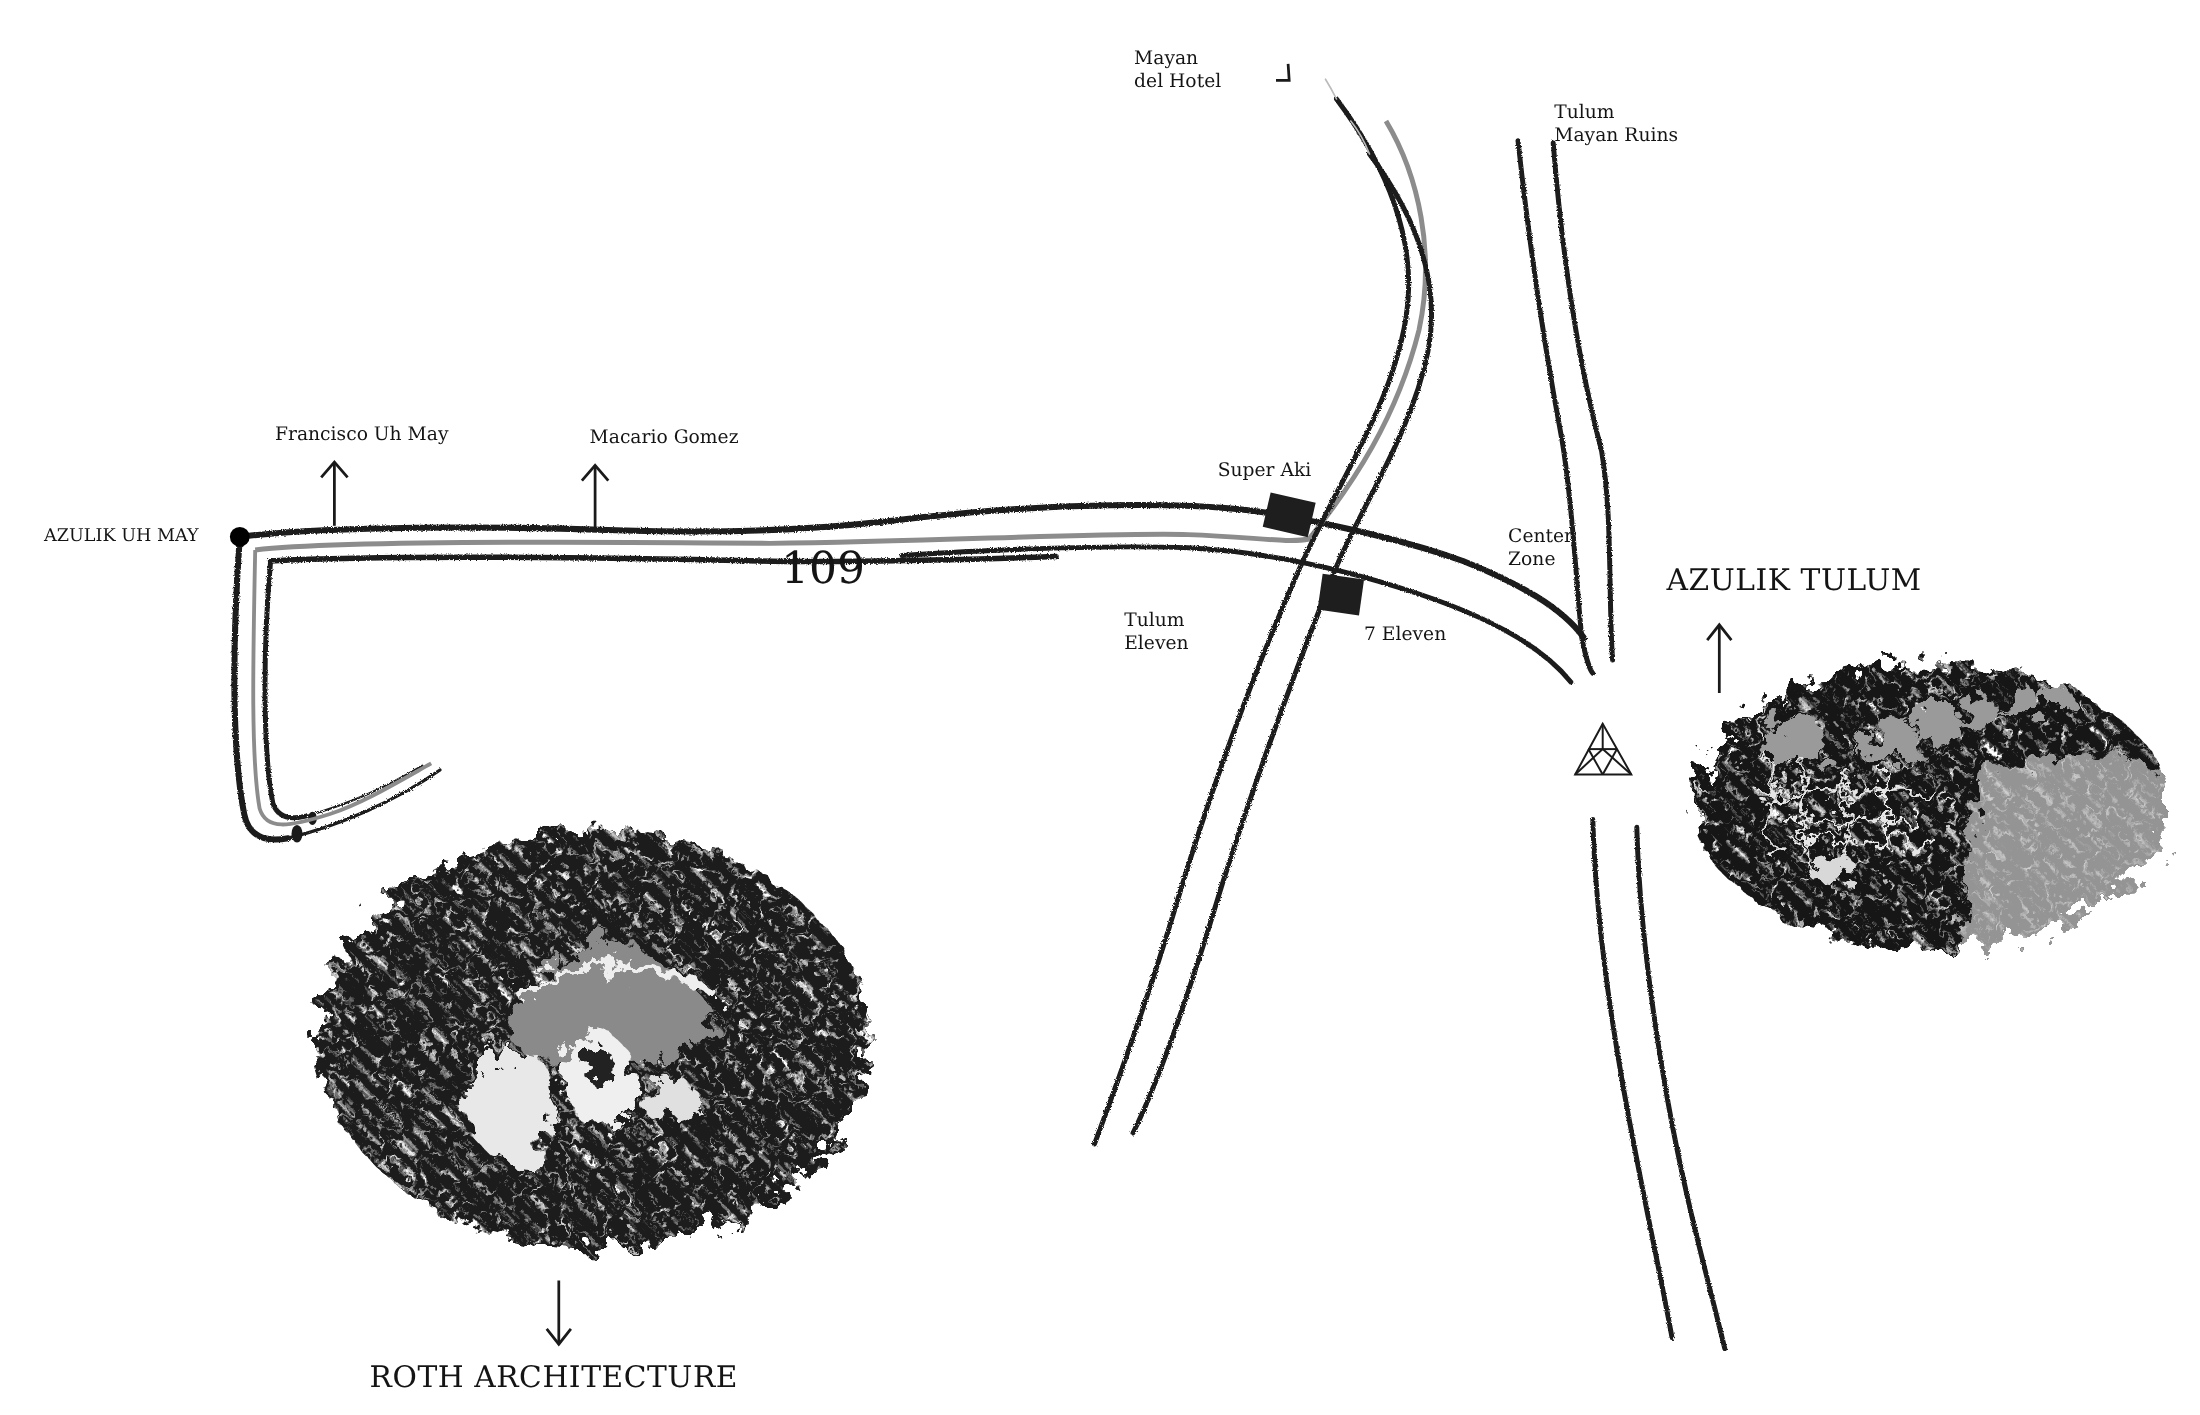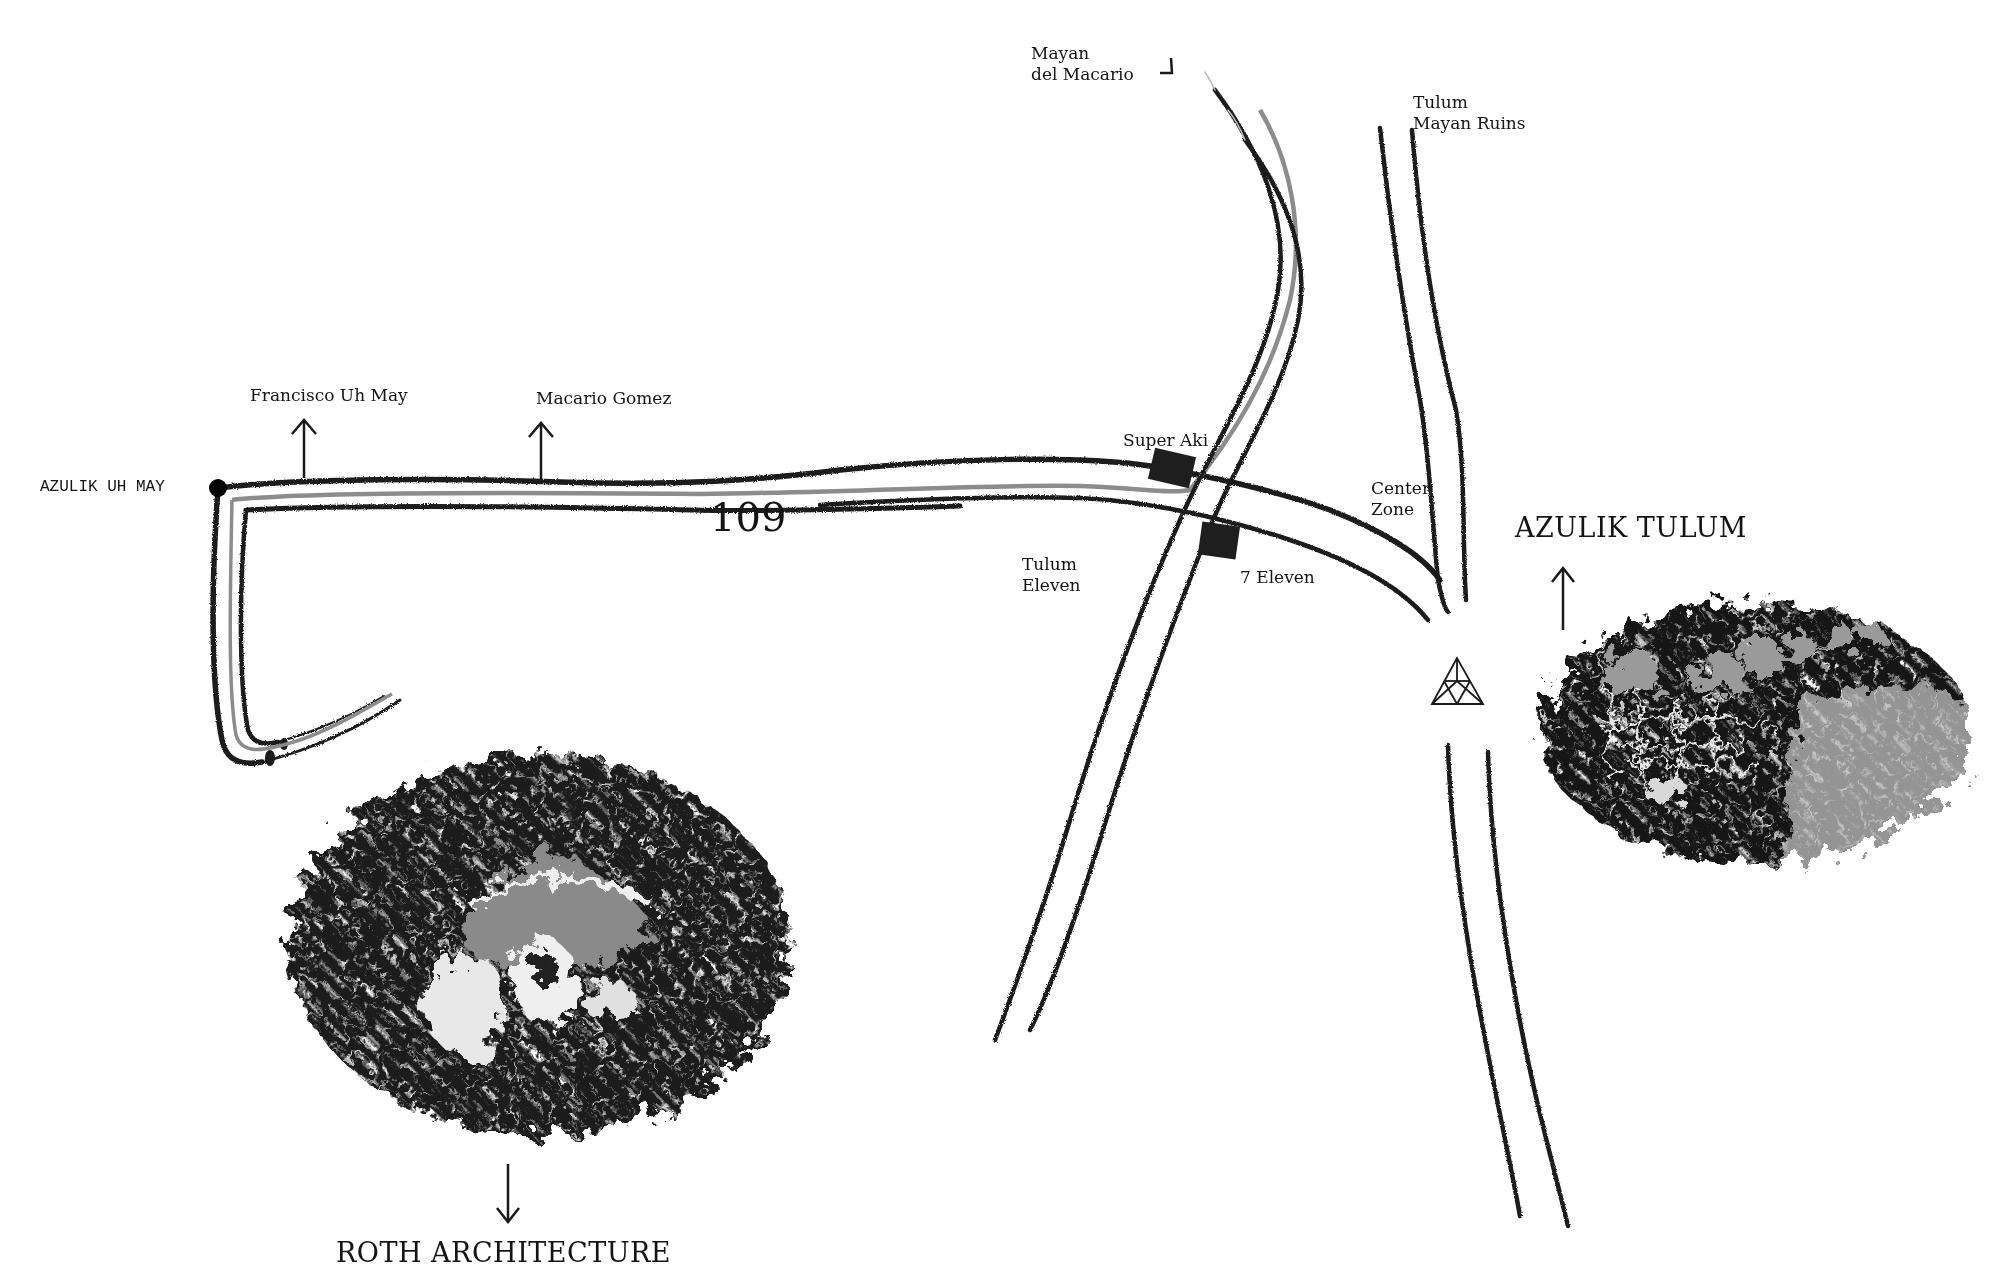--- a/index.html
+++ b/index.html
@@ -1,21 +1,21 @@
 <!DOCTYPE html>
 <html><head>
   <meta charset="utf-8">
   <style>
     html, body { margin: 0; padding: 0; background: #ffffff; }
     body { width: 2000px; height: 1286px; position: relative; overflow: hidden;
            font-family: "DejaVu Serif", "Liberation Serif", serif; color: #111; }
     #map-svg { position: absolute; left: 0; top: 0; width: 2000px; height: 1286px; }
     .lbl { position: absolute; font-family: "DejaVu Serif", "Liberation Serif", serif;
            color: #141414; line-height: 1.25; white-space: nowrap; }
-    .lbl-sm { font-size: 17px; font-family: Liberation Mono, monospace; }
+    .lbl-sm { font-size: 17px; }
     .lbl-md { font-size: 17px; }
     .lbl-route { font-size: 40px; font-weight: normal; }
     .lbl-big { font-size: 27px; letter-spacing: 0.5px; }
     .two-line span { display: block; }
   </style>
 </head>
 <body>
 
 <svg id="map-svg" viewBox="0 0 2000 1286" xmlns="http://www.w3.org/2000/svg">
   <defs>
@@ -166,29 +166,29 @@
 <div class="lbl lbl-sm" style="left:40px; top:477px; font-size:16px;">AZULIK UH MAY</div>
 
 <div class="lbl lbl-md" style="left:250px; top:385px;text-align:right;">Francisco Uh May</div>
 
 <div class="lbl lbl-md" style="left:536px; top:388px;">Macario Gomez</div>
 
 <div class="lbl lbl-route" style="left:710px; top:492px;">109</div>
 
 <div class="lbl lbl-md two-line" style="left:1031px; top:43px;">
   <span>Mayan</span>
-  <span>del Macario</span>
+  <span>del Hotel</span>
 </div>
 
 <div class="lbl lbl-md two-line" style="left:1413px; top:92px;">
   <span>Tulum</span>
   <span>Mayan Ruins</span>
 </div>
 
-<div class="lbl lbl-md" style="left:1107px; top:430px;margin-left:16px;">Super Aki</div>
+<div class="lbl lbl-md" style="left:1107px; top:418px;">Super Aki</div>
 
 <div class="lbl lbl-md" style="left:1240px; top:567px;">7 Eleven</div>
 
 <div class="lbl lbl-md two-line" style="left:1371px; top:478px;">
   <span>Center</span>
   <span>Zone</span>
 </div>
 
 <div class="lbl lbl-md two-line" style="left:1022px; top:554px;">
   <span>Tulum</span>

